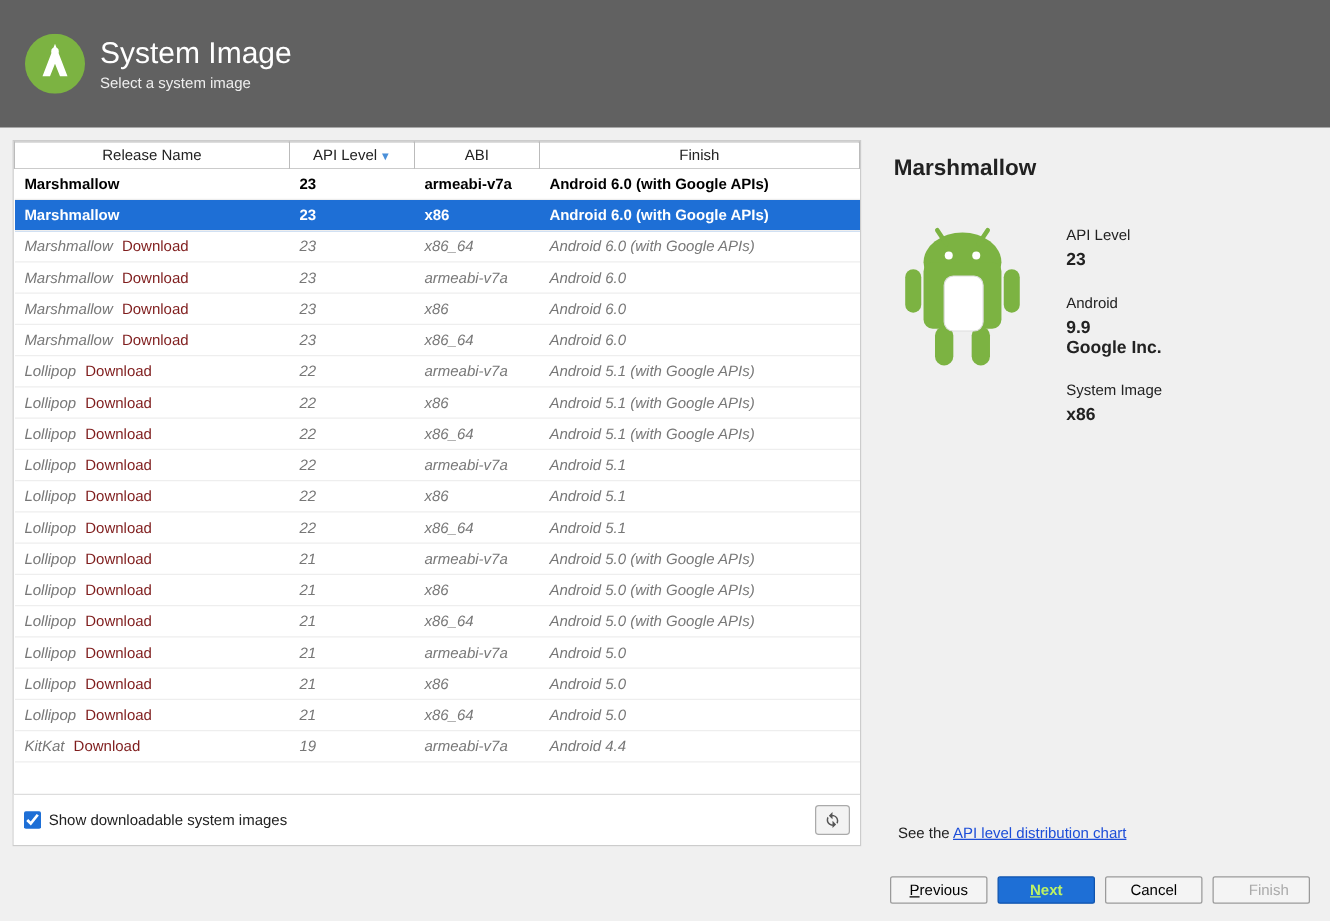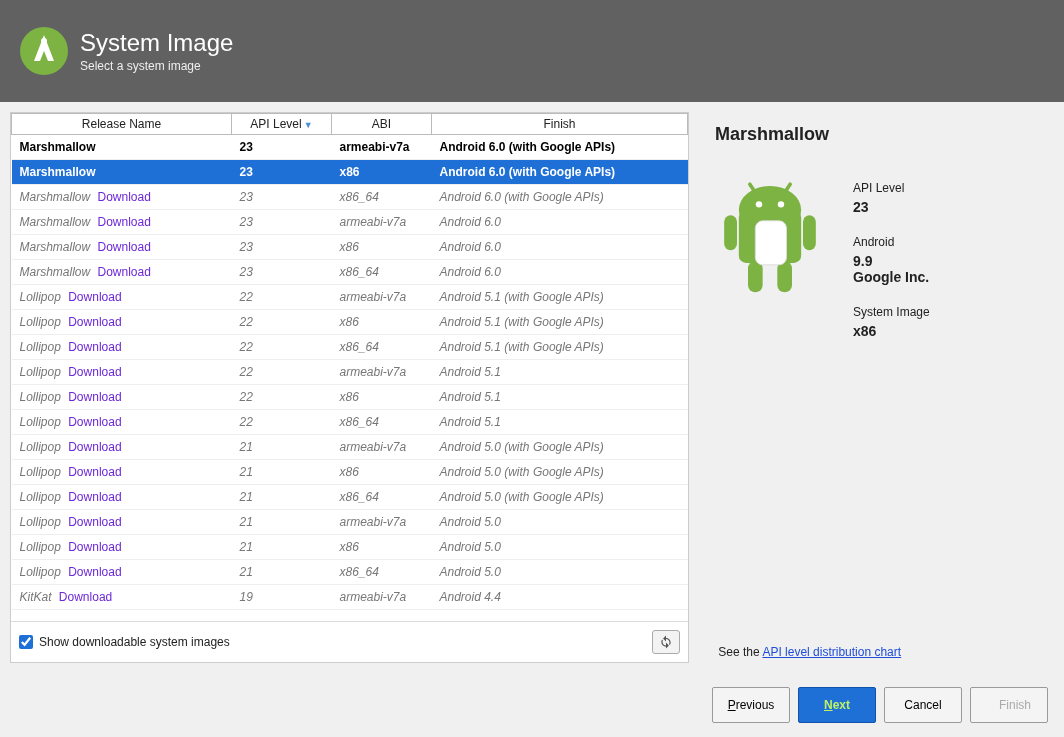--- a/index.html
+++ b/index.html
@@ -13,21 +13,21 @@
   .left { flex: 1; display: flex; flex-direction: column; border: 1px solid #ccc; background: #fff; }
   .table-wrap { flex: 1; overflow-y: scroll; overflow-x: hidden; position: relative; }
   table { width: 100%; border-collapse: collapse; table-layout: fixed; }
   thead th { background: #fff; border: 1px solid #bbb; padding: 3px 6px; font-weight: 400; text-align: center; position: sticky; top: 0; font-size: 12px; }
   thead th .sort { color: #4a90d9; font-size: 9px; margin-left: 2px; }
   tbody td { border-bottom: 1px solid #eee; padding: 5px 8px; font-size: 12px; vertical-align: middle; }
   tbody tr.installed td { font-weight: 600; color: #000; }
   tbody tr.selected td { background: #1e6fd6; color: #fff; font-weight: 600; }
   tbody tr.not-installed td { color: #777; font-style: italic; }
   tbody tr.not-installed td.rel { font-style: italic; }
-  a.dl { color: #6d28d9; font-style: normal; text-decoration: none; margin-left: 4px; }
+  a.dl { color: #7f1d1d; font-style: normal; text-decoration: none; margin-left: 4px; }
   .col-release { width: 220px; }
   .col-api { width: 100px; }
   .col-abi { width: 100px; }
   .col-target { }
 
   .bottom-bar { border-top: 1px solid #ddd; padding: 8px; display: flex; align-items: center; justify-content: space-between; background: #fff; }
   .check { display: flex; align-items: center; gap: 6px; font-size: 12px; }
   .check input { accent-color: #1e6fd6; width: 14px; height: 14px; }
   .refresh { width: 28px; height: 24px; border: 1px solid #aaa; border-radius: 3px; background: #f3f3f3; display: flex; align-items: center; justify-content: center; cursor: pointer; }
 
@@ -35,21 +35,21 @@
   .right h2 { font-size: 18px; font-weight: 700; margin-bottom: 30px; margin-top: 8px;}
   .info-block { display: flex; gap: 28px; }
   .droid { width: 110px; }
   .props { font-size: 12px; }
   .props .lab { font-size: 12px; color: #222; margin-top: 6px; }
   .props .val { font-size: 14px; font-weight: 700; margin-top: 4px; margin-bottom: 20px; }
   .questions { margin-top: auto; font-size: 12px; }
   .questions a { color: #1d4ed8; text-decoration: underline; }
 
   .footer { padding: 14px 16px 14px; display: flex; justify-content: flex-end; gap: 8px; }
-  .btn { min-width: 78px; height: 36px; border: 1px solid #9a9a9a; border-radius: 2px; background: #f4f4f4; font-size: 12px; cursor: pointer; text-decoration: underline; text-decoration-color: transparent; }
+  .btn { min-width: 78px; height: 22px; border: 1px solid #9a9a9a; border-radius: 2px; background: #f4f4f4; font-size: 12px; cursor: pointer; text-decoration: underline; text-decoration-color: transparent; }
   .btn .mn { text-decoration: underline; }
   .btn.primary { background: #1e6fd6; border-color: #0f53ad; color: #bef264; font-weight: 600; }
   .btn:disabled { color: #aaa; cursor: default; padding-left: 12px; }
 
   
   .table-wrap::-webkit-scrollbar { width: 16px; }
   .table-wrap::-webkit-scrollbar-thumb { background: #c1c1c1; border: 3px solid #f0f0f0; border-radius: 8px; }
   .table-wrap::-webkit-scrollbar-track { background: #f5f5f5; }
 </style>
 </head>

